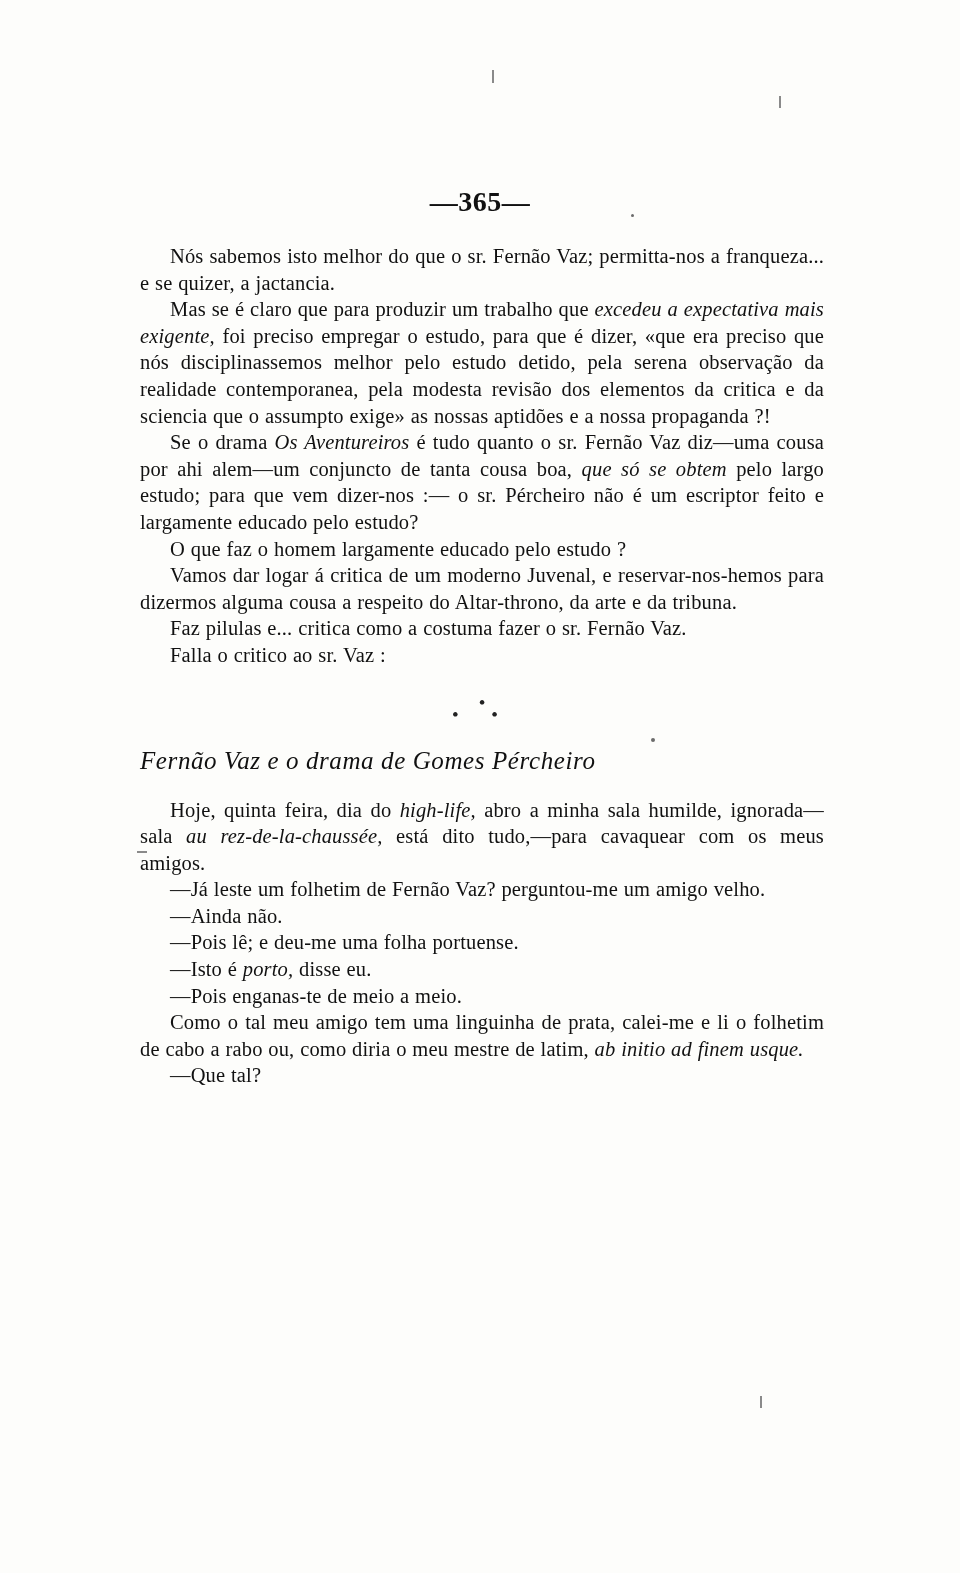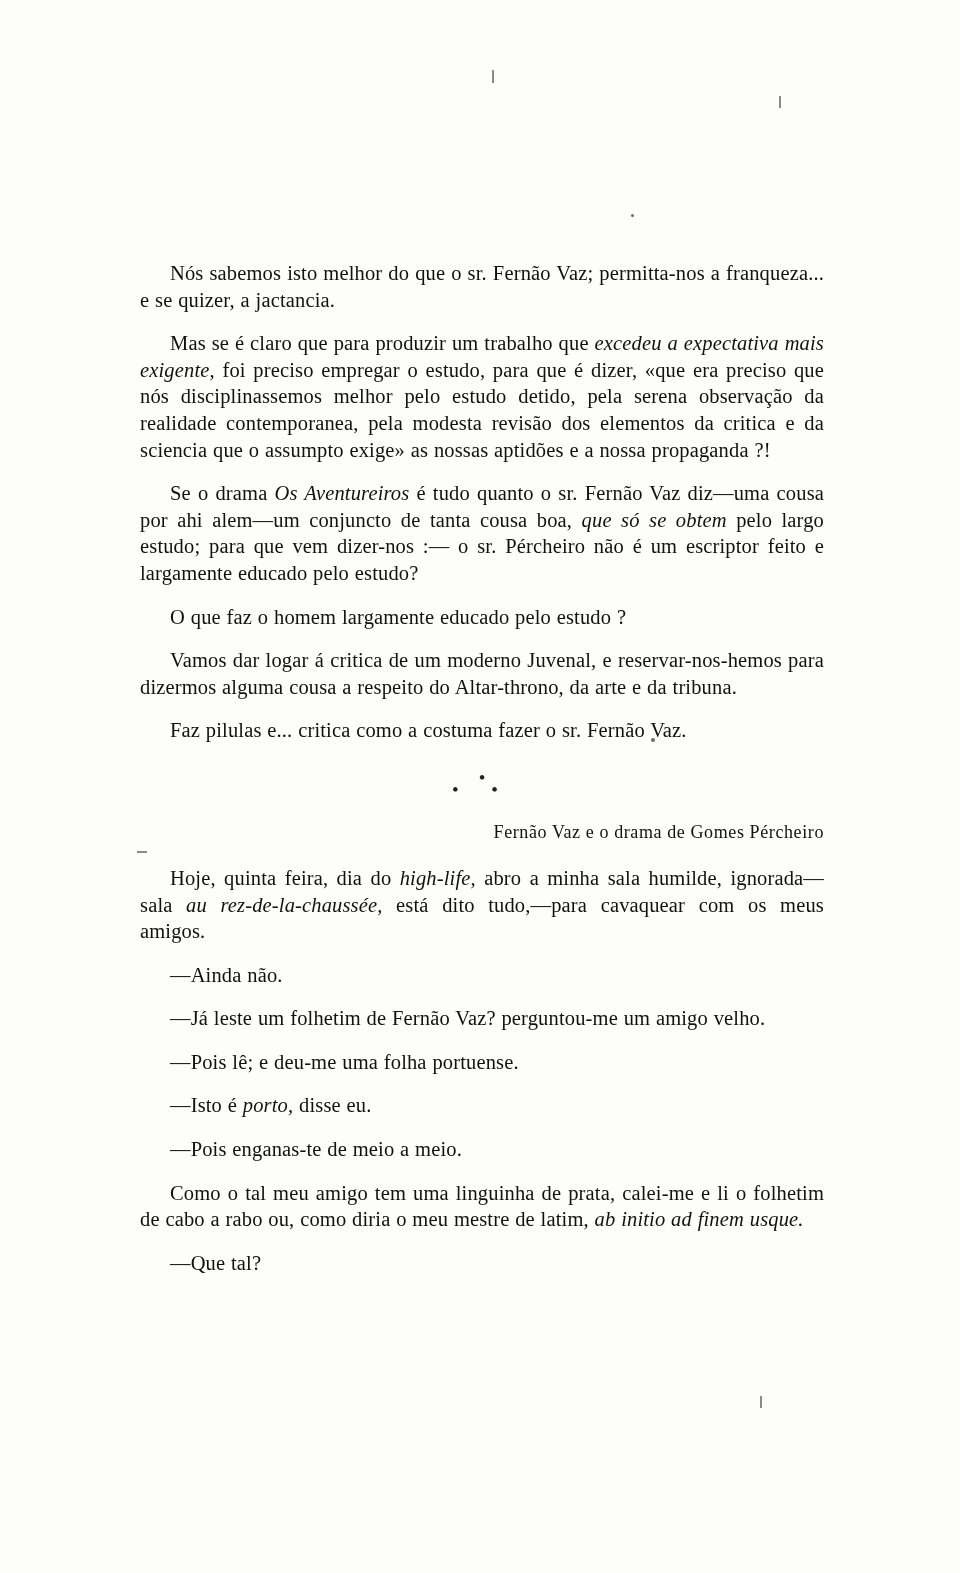--- a/index.html
+++ b/index.html
@@ -51,73 +51,76 @@
   }
   p {
     margin: 0;
     font-size: 20.5px;
     line-height: 26.6px;
     text-align: justify;
     text-justify: inter-word;
     letter-spacing: 0.15px;
     word-spacing: 0.5px;
   }
-  p.ind { text-indent: 30px; margin-top: 17px; }
+  p.ind { text-indent: 30px; }
   i { font-style: italic; }
   .asterism {
     width: 684px;
     text-align: center;
     margin: 26px 0 22px 0;
     font-size: 19px;
     line-height: 16px;
     letter-spacing: 14px;
     color: #222;
   }
   .asterism .top { display: block; letter-spacing: 0; margin-bottom: -4px; }
   .section-title {
     width: 684px;
-    text-align: right;
-    font-size: 18px;
+    text-align: left;
+    font-size: 25px;
     margin: 24px 0 22px 0;
     letter-spacing: 0.6px;
+    font-style: italic;
   }
 </style>
 </head>
 <body>
 
 <div class="page">
 
   <div class="mark-v" style="left:492px; top:70px; width:2px; height:13px;"></div>
   <div class="mark-v" style="left:779px; top:96px; width:2px; height:12px;"></div>
   <div class="speck" style="left:631px; top:214px; width:3px; height:3px;"></div>
   <div class="speck" style="left:651px; top:738px; width:4px; height:4px;"></div>
   <div class="mark-v" style="left:137px; top:851px; width:10px; height:2px;"></div>
   <div class="mark-v" style="left:760px; top:1396px; width:2px; height:12px;"></div>
 
+  <div class="page-number">—365—</div>
 
   <div class="body-col">
     <div id="block-top">
         <p class="ind">Nós sabemos isto melhor do que o sr. Fernão Vaz;  permitta-nos a franqueza... e se quizer, a jactancia.</p>
         <p class="ind">Mas se é claro que para produzir um trabalho que <i>excedeu a expectativa mais exigente,</i> foi preciso empregar o estudo, para que é dizer, «que era preciso que nós disciplinassemos melhor pelo estudo detido, pela serena observação da realidade contemporanea, pela modesta revisão dos elementos da critica e da sciencia que o assumpto exige» as nossas aptidões e a nossa propaganda ?!</p>
         <p class="ind">Se o drama <i>Os Aventureiros</i> é tudo quanto o sr. Fernão Vaz diz—uma cousa por ahi alem—um conjuncto de tanta cousa boa, <i>que só se obtem</i> pelo largo estudo; para que vem dizer-nos :— o sr. Pércheiro não é um escriptor feito e largamente educado pelo estudo?</p>
         <p class="ind">O que faz o homem largamente educado pelo estudo ?</p>
         <p class="ind">Vamos dar logar á critica de um moderno Juvenal, e reservar-nos-hemos para dizermos alguma cousa a respeito do Altar-throno, da arte e da tribuna.</p>
         <p class="ind">Faz pilulas e... critica como a costuma fazer o sr. Fernão Vaz.</p>
+        <p class="ind">Falla o critico ao sr. Vaz :</p>
       </div>
 
     <div class="asterism">
       <span class="top">•</span><span>•&nbsp;•</span>
     </div>
 
     <div class="section-title">Fernão Vaz e o drama de Gomes Pércheiro</div>
 
     <div id="block-bottom">
         <p class="ind">Hoje, quinta feira, dia do <i>high-life,</i> abro a minha sala humilde, ignorada—sala <i>au rez-de-la-chaussée,</i> está dito tudo,—para cavaquear com os meus amigos.</p>
+        <p class="ind">—Já leste um folhetim de Fernão Vaz? perguntou-me um amigo velho.</p>
         <p class="ind">—Ainda não.</p>
-        <p class="ind">—Já leste um folhetim de Fernão Vaz? perguntou-me um amigo velho.</p>
         <p class="ind">—Pois lê; e deu-me uma folha portuense.</p>
         <p class="ind">—Isto é <i>porto,</i> disse eu.</p>
         <p class="ind">—Pois enganas-te de meio a meio.</p>
         <p class="ind">Como o tal meu amigo tem uma linguinha de prata, calei-me e li o folhetim de cabo a rabo ou, como diria o meu mestre de latim, <i>ab initio ad finem usque.</i></p>
         <p class="ind">—Que tal?</p>
       </div>
   </div>
 </div>
 
 </body></html>

